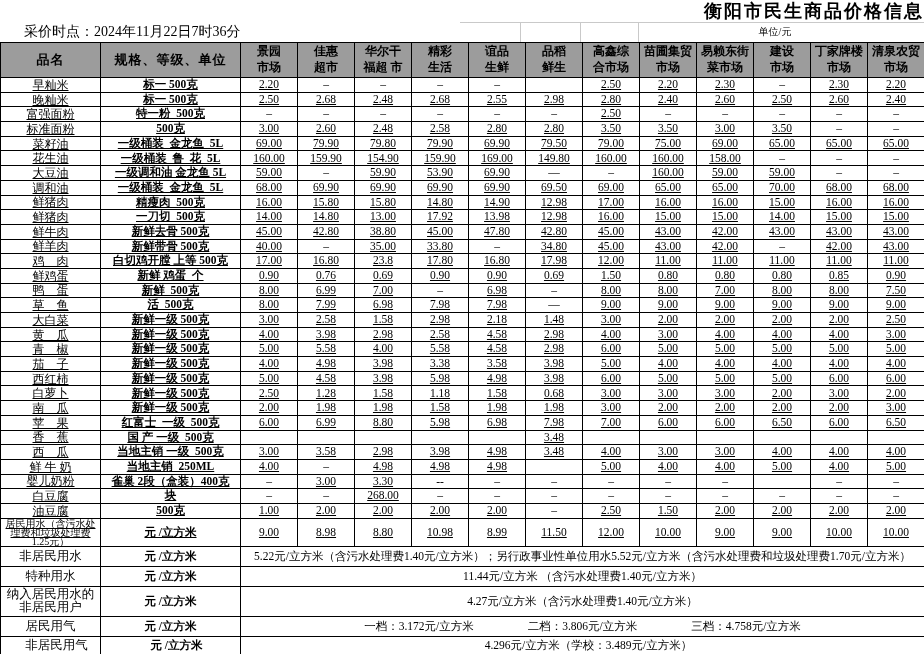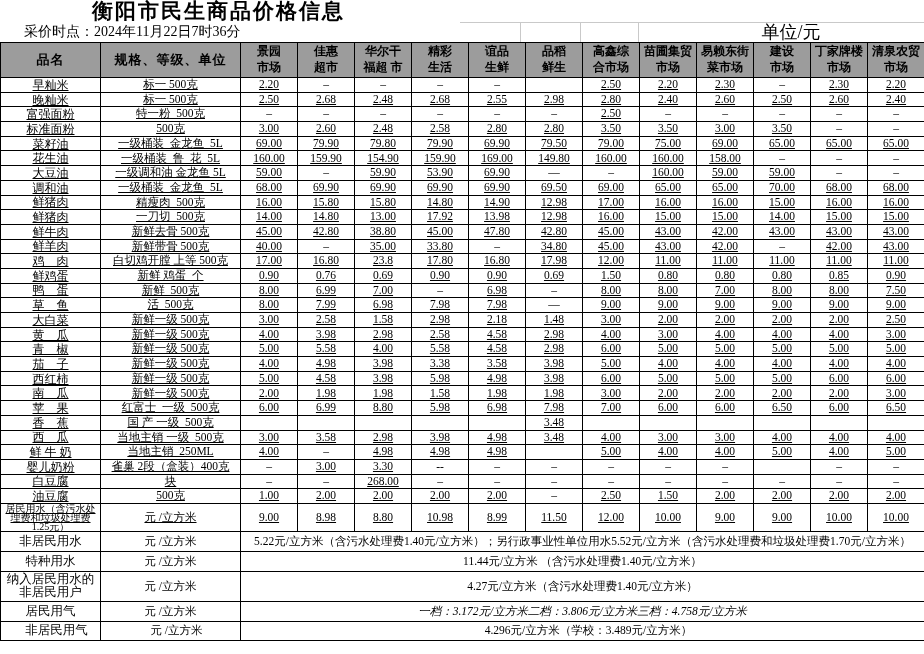--- a/index.html
+++ b/index.html
@@ -1,44 +1,44 @@
 <!DOCTYPE html>
 <html style="--header-bg: #9c9c9c; --faint: #c9c9c9;"><head>
 <meta charset="utf-8">
 <style>
   html,body{margin:0;padding:0;width:924px;height:654px;overflow:hidden;background:#fff;}
   body{font-family:"Liberation Serif", serif;color:#000;}
   .sheet{width:924px;height:654px;position:relative;}
 
-  .title-row{height:22px;line-height:22px;padding-left:92px;text-align:left;
-             font-size:21px;font-weight:bold;letter-spacing:2px;}
+  .title-row{height:22px;line-height:22px;padding-left:92px;text-align:right;
+             font-size:18px;font-weight:bold;letter-spacing:2px;}
   .unit-row{height:20px;position:relative;font-size:14px;}
   .price-time{position:absolute;left:24px;top:0;line-height:20px;white-space:pre;}
-  .unit-label{position:absolute;left:716px;top:0;width:150px;text-align:center;line-height:20px;font-size:18px;}
+  .unit-label{position:absolute;left:700px;top:0;width:150px;text-align:center;line-height:20px;font-size:10px;}
   .faint-h{position:absolute;left:460px;top:0;width:464px;height:0;border-top:1px solid var(--faint);}
   .faint-v{position:absolute;top:0;height:20px;width:0;border-left:1px solid var(--faint);}
 
   table{border-collapse:collapse;table-layout:fixed;width:924px;}
   col.c-name{width:100px;} col.c-spec{width:140px;} col.c-mkt{width:57px;}
   td,th{border:1px solid #000;text-align:center;vertical-align:middle;padding:0;overflow:hidden;white-space:nowrap;}
   thead th{background:var(--header-bg);font-size:12px;font-weight:bold;line-height:1.3;
            white-space:pre-line;height:34px;}
   thead th.wide{font-size:13px;letter-spacing:1px;margin-left:23px;}
   .pr td{height:13.7px;font-size:11.5px;line-height:1;}
   .pr td.name{font-size:12px;}
-  td.spec{white-space:pre;}
+  td.spec{white-space:pre;font-weight:bold;}
   .u{text-decoration:underline;}
   .water-row td{height:25px;font-size:11.5px;}
   .water-row td.name{font-size:10px;line-height:9px;white-space:normal;padding:0 2px;}
   .bottom td{font-size:11.5px;}
   .bottom td.name{font-size:12.5px;white-space:normal;line-height:13px;}
   .b0 td,.b1 td,.b3 td{height:19px;}
   .b2 td{height:29px;}
   .b4 td{height:18px;padding-left:12px;}
-  .gas-parts{display:flex;justify-content:center;font-style:italic;}
+  .gas-parts{display:flex;justify-content:center;gap:54px;}
 </style>
 </head>
 <body>
 
 <div class="sheet">
   <div class="title-row">衡阳市民生商品价格信息</div>
 
   <div class="unit-row">
     <div class="faint-h"></div>
     <div class="faint-v" style="left:520px"></div>
@@ -426,20 +426,36 @@
           <td class="u">4.98</td>
           <td class="u">3.98</td>
           <td class="u">6.00</td>
           <td class="u">5.00</td>
           <td class="u">5.00</td>
           <td class="u">5.00</td>
           <td class="u">6.00</td>
           <td class="u">6.00</td>
         </tr>
         <tr class="pr">
+          <td class="name u">白萝卜</td>
+          <td class="spec u">新鲜一级 500克</td>
+          <td class="u">2.50</td>
+          <td class="u">1.28</td>
+          <td class="u">1.58</td>
+          <td class="u">1.18</td>
+          <td class="u">1.58</td>
+          <td class="u">0.68</td>
+          <td class="u">3.00</td>
+          <td class="u">3.00</td>
+          <td class="u">3.00</td>
+          <td class="u">2.00</td>
+          <td class="u">3.00</td>
+          <td class="u">2.00</td>
+        </tr>
+        <tr class="pr">
           <td class="name u">南　瓜</td>
           <td class="spec u">新鲜一级 500克</td>
           <td class="u">2.00</td>
           <td class="u">1.98</td>
           <td class="u">1.98</td>
           <td class="u">1.58</td>
           <td class="u">1.98</td>
           <td class="u">1.98</td>
           <td class="u">3.00</td>
           <td class="u">2.00</td>

